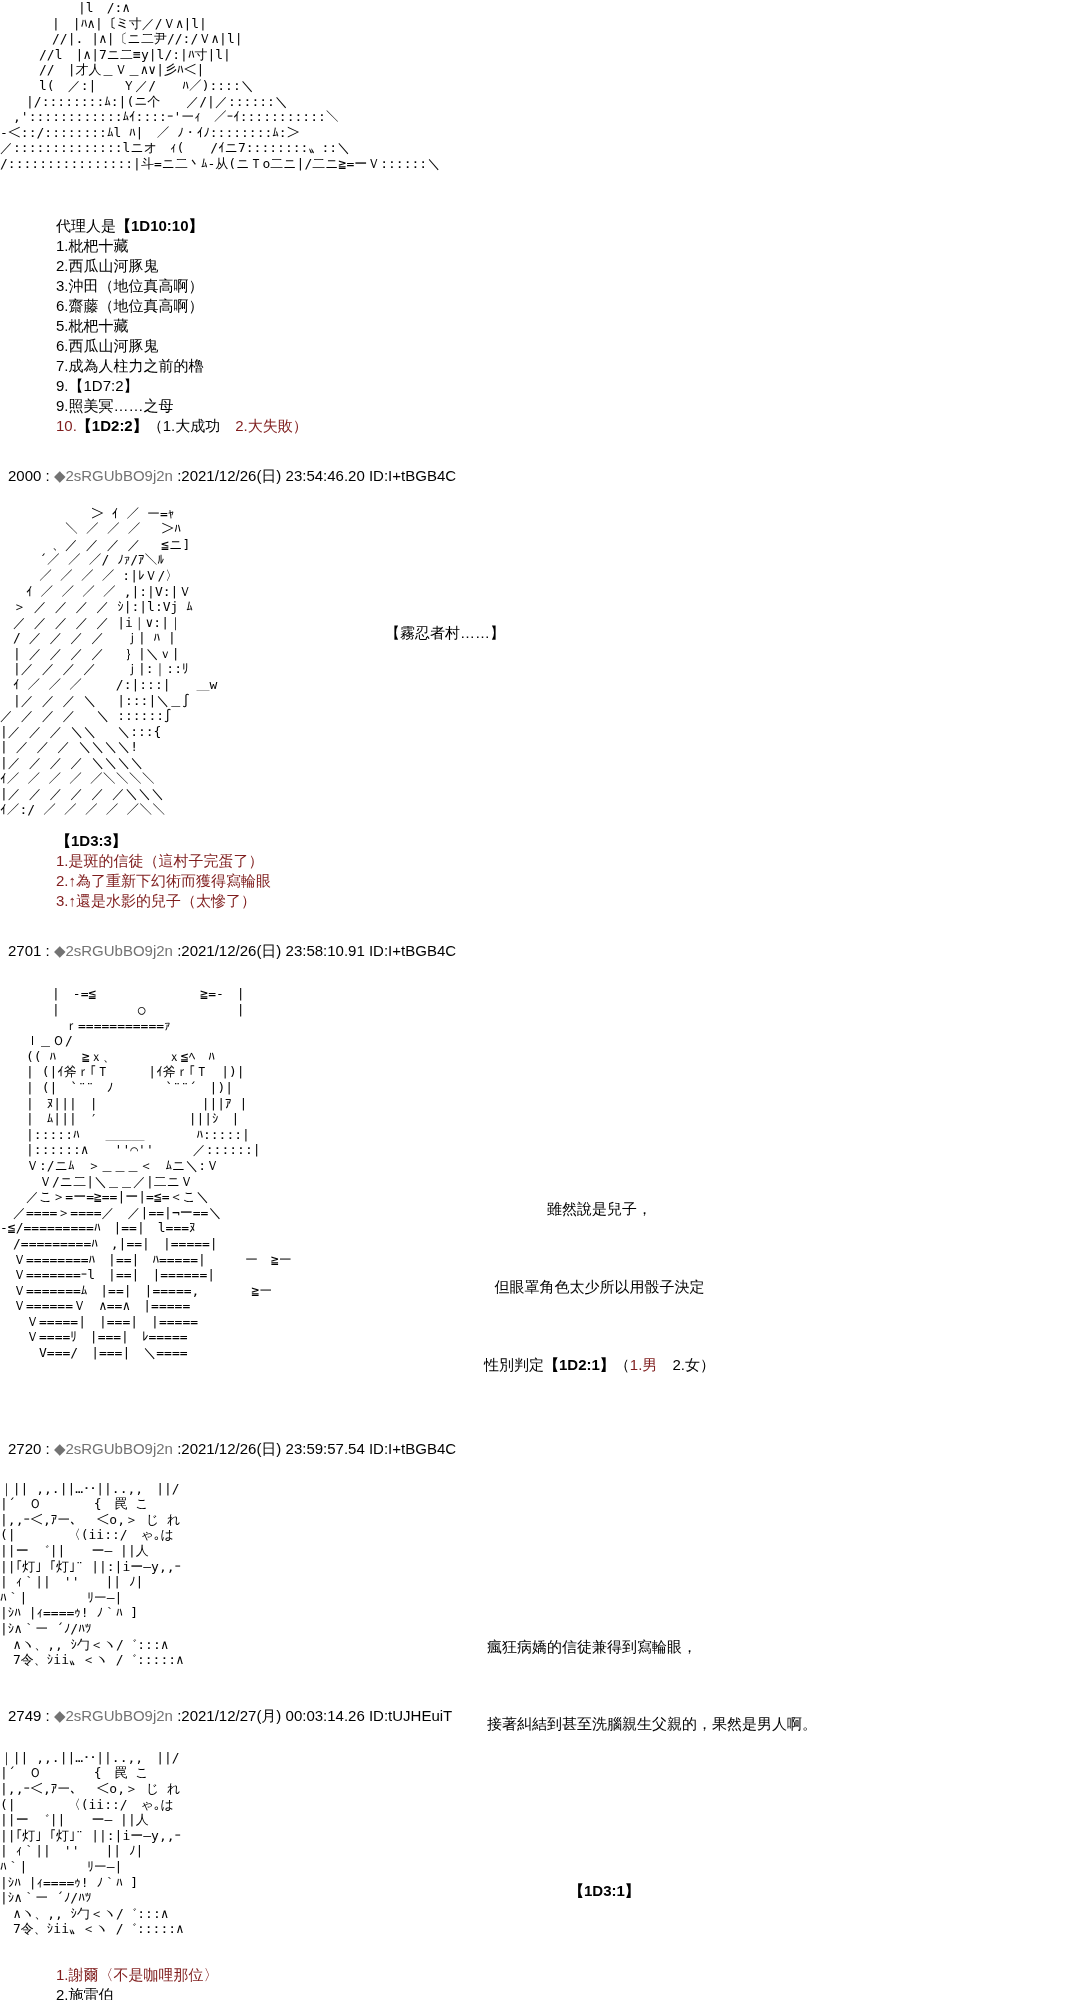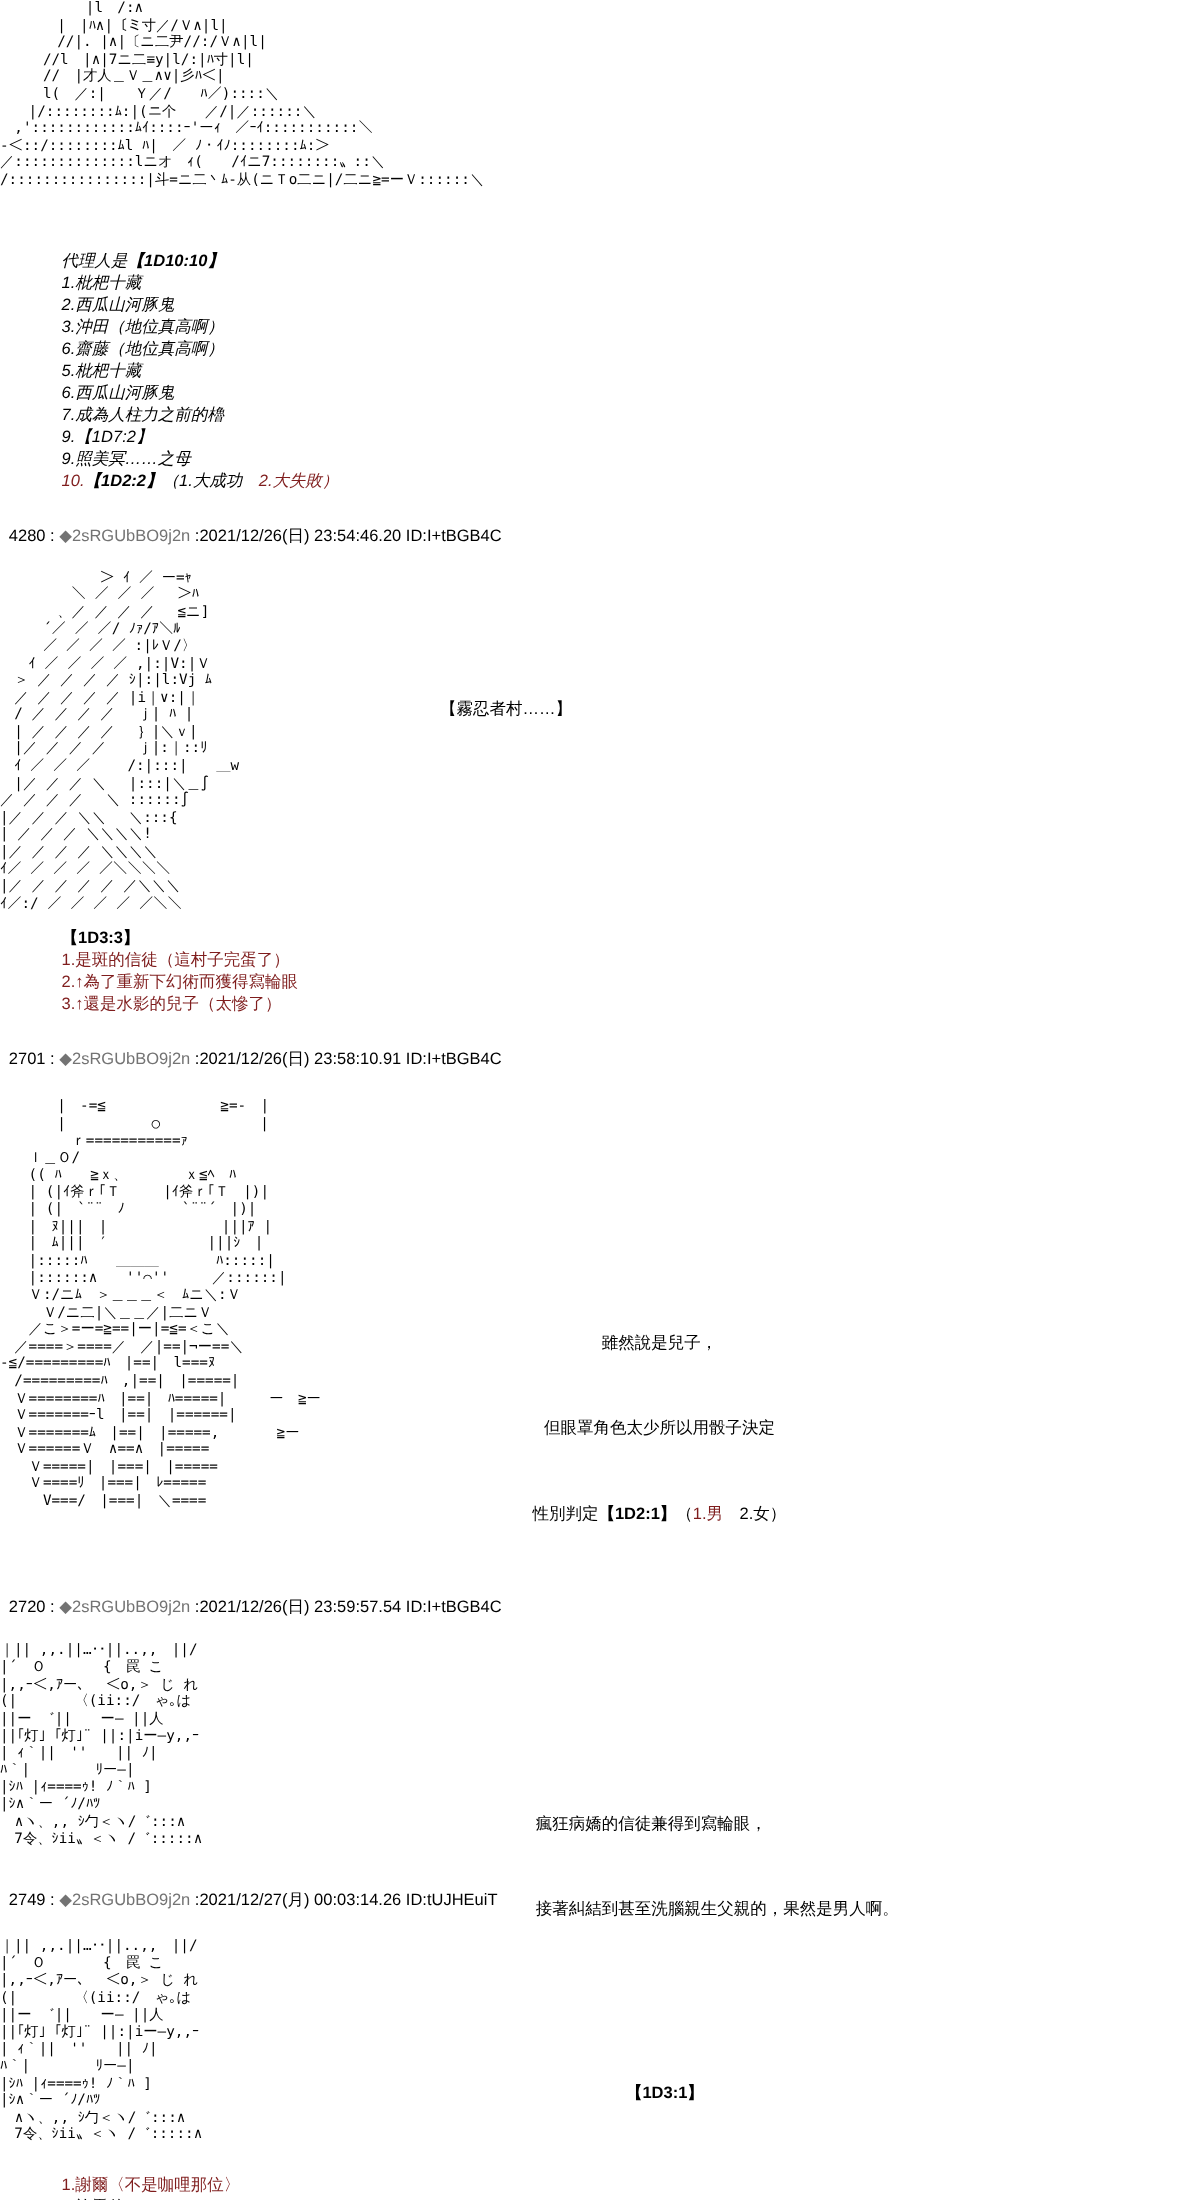--- a/index.html
+++ b/index.html
@@ -18,21 +18,21 @@
   pre.aa {
     font-family: "DejaVu Sans Mono", monospace;
     font-size: 13px;
     line-height: 15.6px;
     margin: 0;
     color: #000000;
     white-space: pre;
   }
   .aa-top   { margin-top: -4px; margin-left: 55px; }
   .tblock   { margin-left: 56px; }
-  .tblock-1 { margin-top: 56px; font-style: italic; }
+  .tblock-1 { margin-top: 44px; }
   .tblock-2 { margin-top: 14px; }
   .tblock-3 { margin-top: 28px; }
   .tline { white-space: pre-wrap; }
   .red  { color: #7f1d1d; }
   .name { color: #737373; }
   .dice { font-weight: bold; }
   .post-header {
     margin-left: 8px;
     white-space: pre-wrap;
     font-size: 15px;
@@ -43,21 +43,21 @@
   .ph-2749 { margin-top: 38px; }
   .aa-row { position: relative; width: 100%; }
   .row-village { margin-top: 20px; }
   .row-madara  { margin-top: 25px; }
   .row-yagura1 { margin-top: 22px; }
   .row-yagura2 { margin-top: 24px; }
   .aa-village { margin-left: 44px; }
   .aa-madara  { margin-left: 69px; }
   .aa-yagura  { margin-left: 131px; }
   .side-abs { position: absolute; white-space: pre-wrap; }
-  .caption-village { left: 400px; top: 117px; text-align: center; }
+  .caption-village { left: 385px; top: 117px; text-align: center; }
   .side-madara { left: 484px; top: 173px; text-align: center; }
   .side-yagura { left: 487px; top: 116px; }
   .side-dice-final { left: 569px; top: 131px; }
   .side-line-sp { margin-bottom: 18px; }
   .side-line-sp2 { margin-bottom: 17px; }
 </style>
 </head>
 <body>
 
 <div class="page">
@@ -81,21 +81,21 @@
     <div class="tline">3.沖田（地位真高啊）</div>
     <div class="tline">6.齋藤（地位真高啊）</div>
     <div class="tline">5.枇杷十藏</div>
     <div class="tline">6.西瓜山河豚鬼</div>
     <div class="tline">7.成為人柱力之前的櫓</div>
     <div class="tline">9.【1D7:2】</div>
     <div class="tline">9.照美冥……之母</div>
     <div class="tline"><span class="red">10.</span><span class="dice">【1D2:2】</span><span>（1.大成功　</span><span class="red">2.大失敗）</span></div>
   </div>
 
-  <div class="post-header ph-2640"><span>4280 : </span><span class="name">◆2sRGUbBO9j2n</span><span> :2021/12/26(日) 23:54:46.20 ID:I+tBGB4C</span></div>
+  <div class="post-header ph-2640"><span>2000 : </span><span class="name">◆2sRGUbBO9j2n</span><span> :2021/12/26(日) 23:54:46.20 ID:I+tBGB4C</span></div>
 
   <div class="aa-row row-village">
     <pre class="aa aa-village">　　　　　　　＞ ｲ ／ ー=ｬ
 　　　　　＼ ／ ／ ／ 　＞ﾊ
 　　　　、／ ／ ／ ／ 　≦ニ]
 　　　´／ ／ ／/ ﾉｧ/ｱ＼ﾙ
 　　　／ ／ ／ ／ :|ﾚＶ/〉
 　　ｲ ／ ／ ／ ／ ,|:|V:|Ｖ
 　＞ ／ ／ ／ ／ ｼ|:|l:Vj ﾑ
 　／ ／ ／ ／ ／ |i｜∨:|｜

